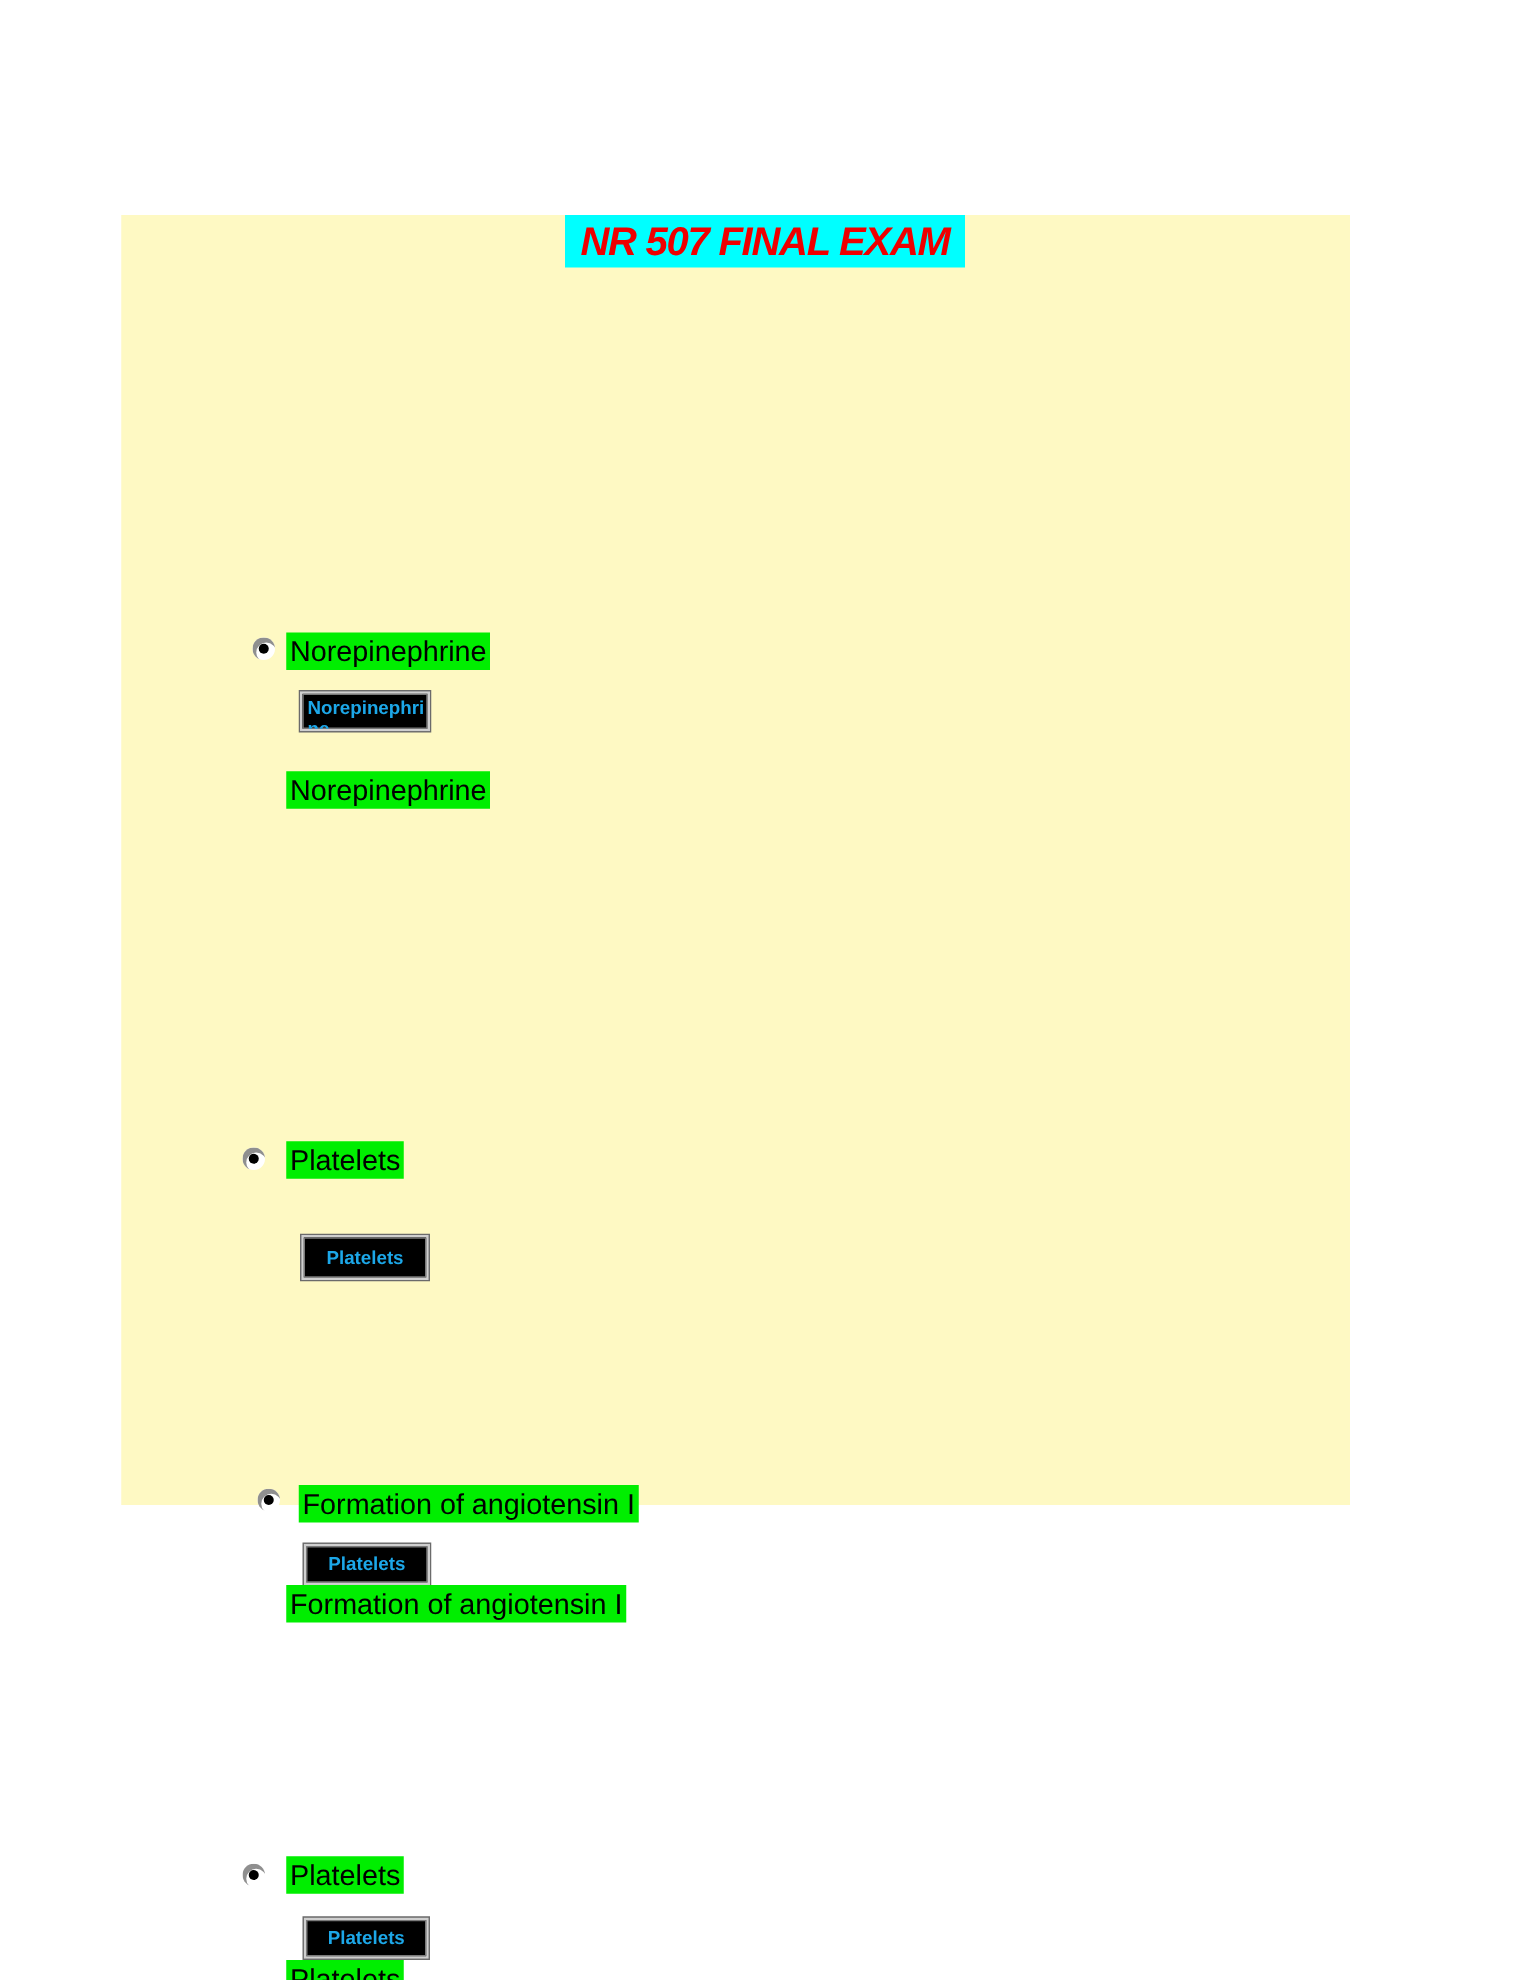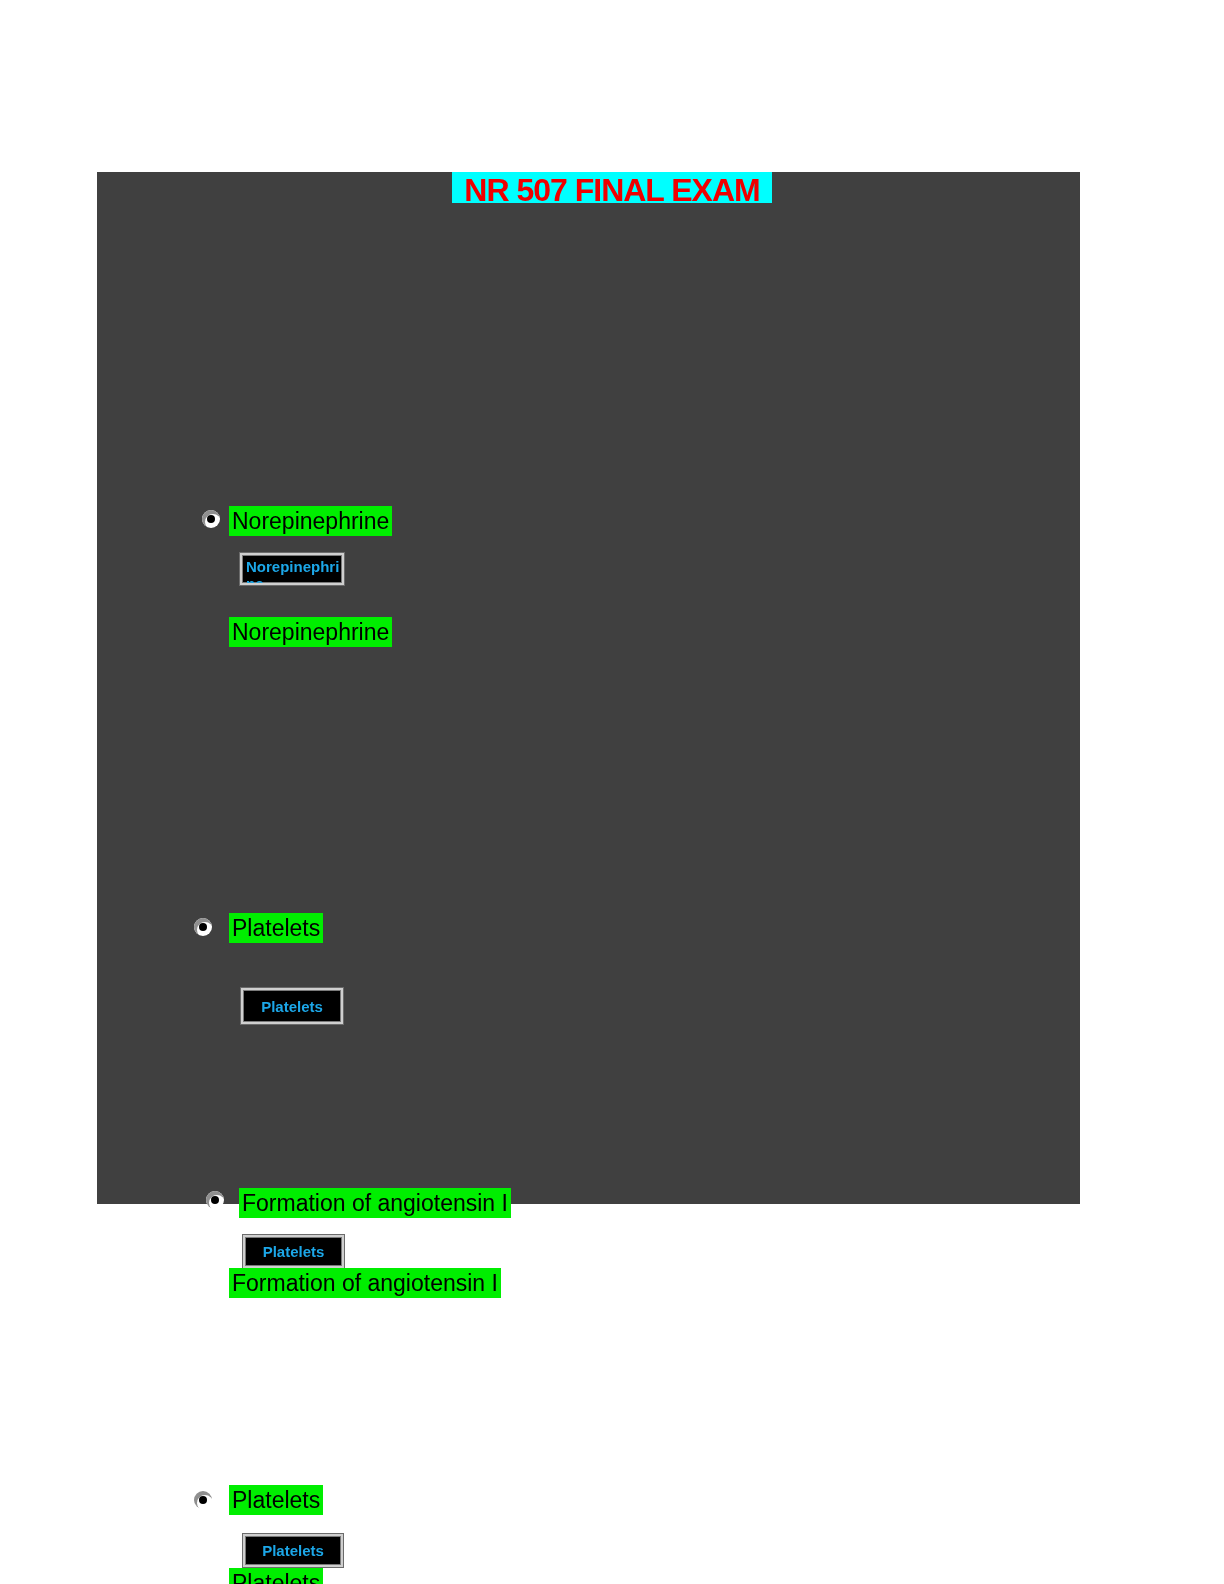--- a/index.html
+++ b/index.html
@@ -8,27 +8,27 @@
     --hl-green:#00EE00;
     --box-blue:#1CA7E8;
   }
   html,body{margin:0;padding:0;}
   body{
     width:1224px;height:1584px;position:relative;background:#ffffff;
     font-family:"Liberation Sans", sans-serif;overflow:hidden;
   }
   .doc-page{
     position:absolute;left:97px;top:172px;width:983px;height:1032px;
-    background:#404040;
+    background:#fef9c3;
   }
   
   .title-highlight{
-    position:absolute;left:452px;top:172px;width:320px;height:31px;
+    position:absolute;left:452px;top:172px;width:320px;height:42px;
     background:var(--hl-cyan);
-    display:flex;align-items:flex-start;justify-content:center;
+    display:flex;align-items:center;justify-content:center;font-style:italic;
   }
   .title-text{
     color:var(--title-red);font-weight:bold;font-size:32px;
     letter-spacing:-1px;white-space:nowrap;
   }
   
   .radio{
     position:absolute;width:18px;height:18px;border-radius:50%;
     background:#ffffff;
     box-shadow:inset 2px 3px 0 1px #8f8f8f;

